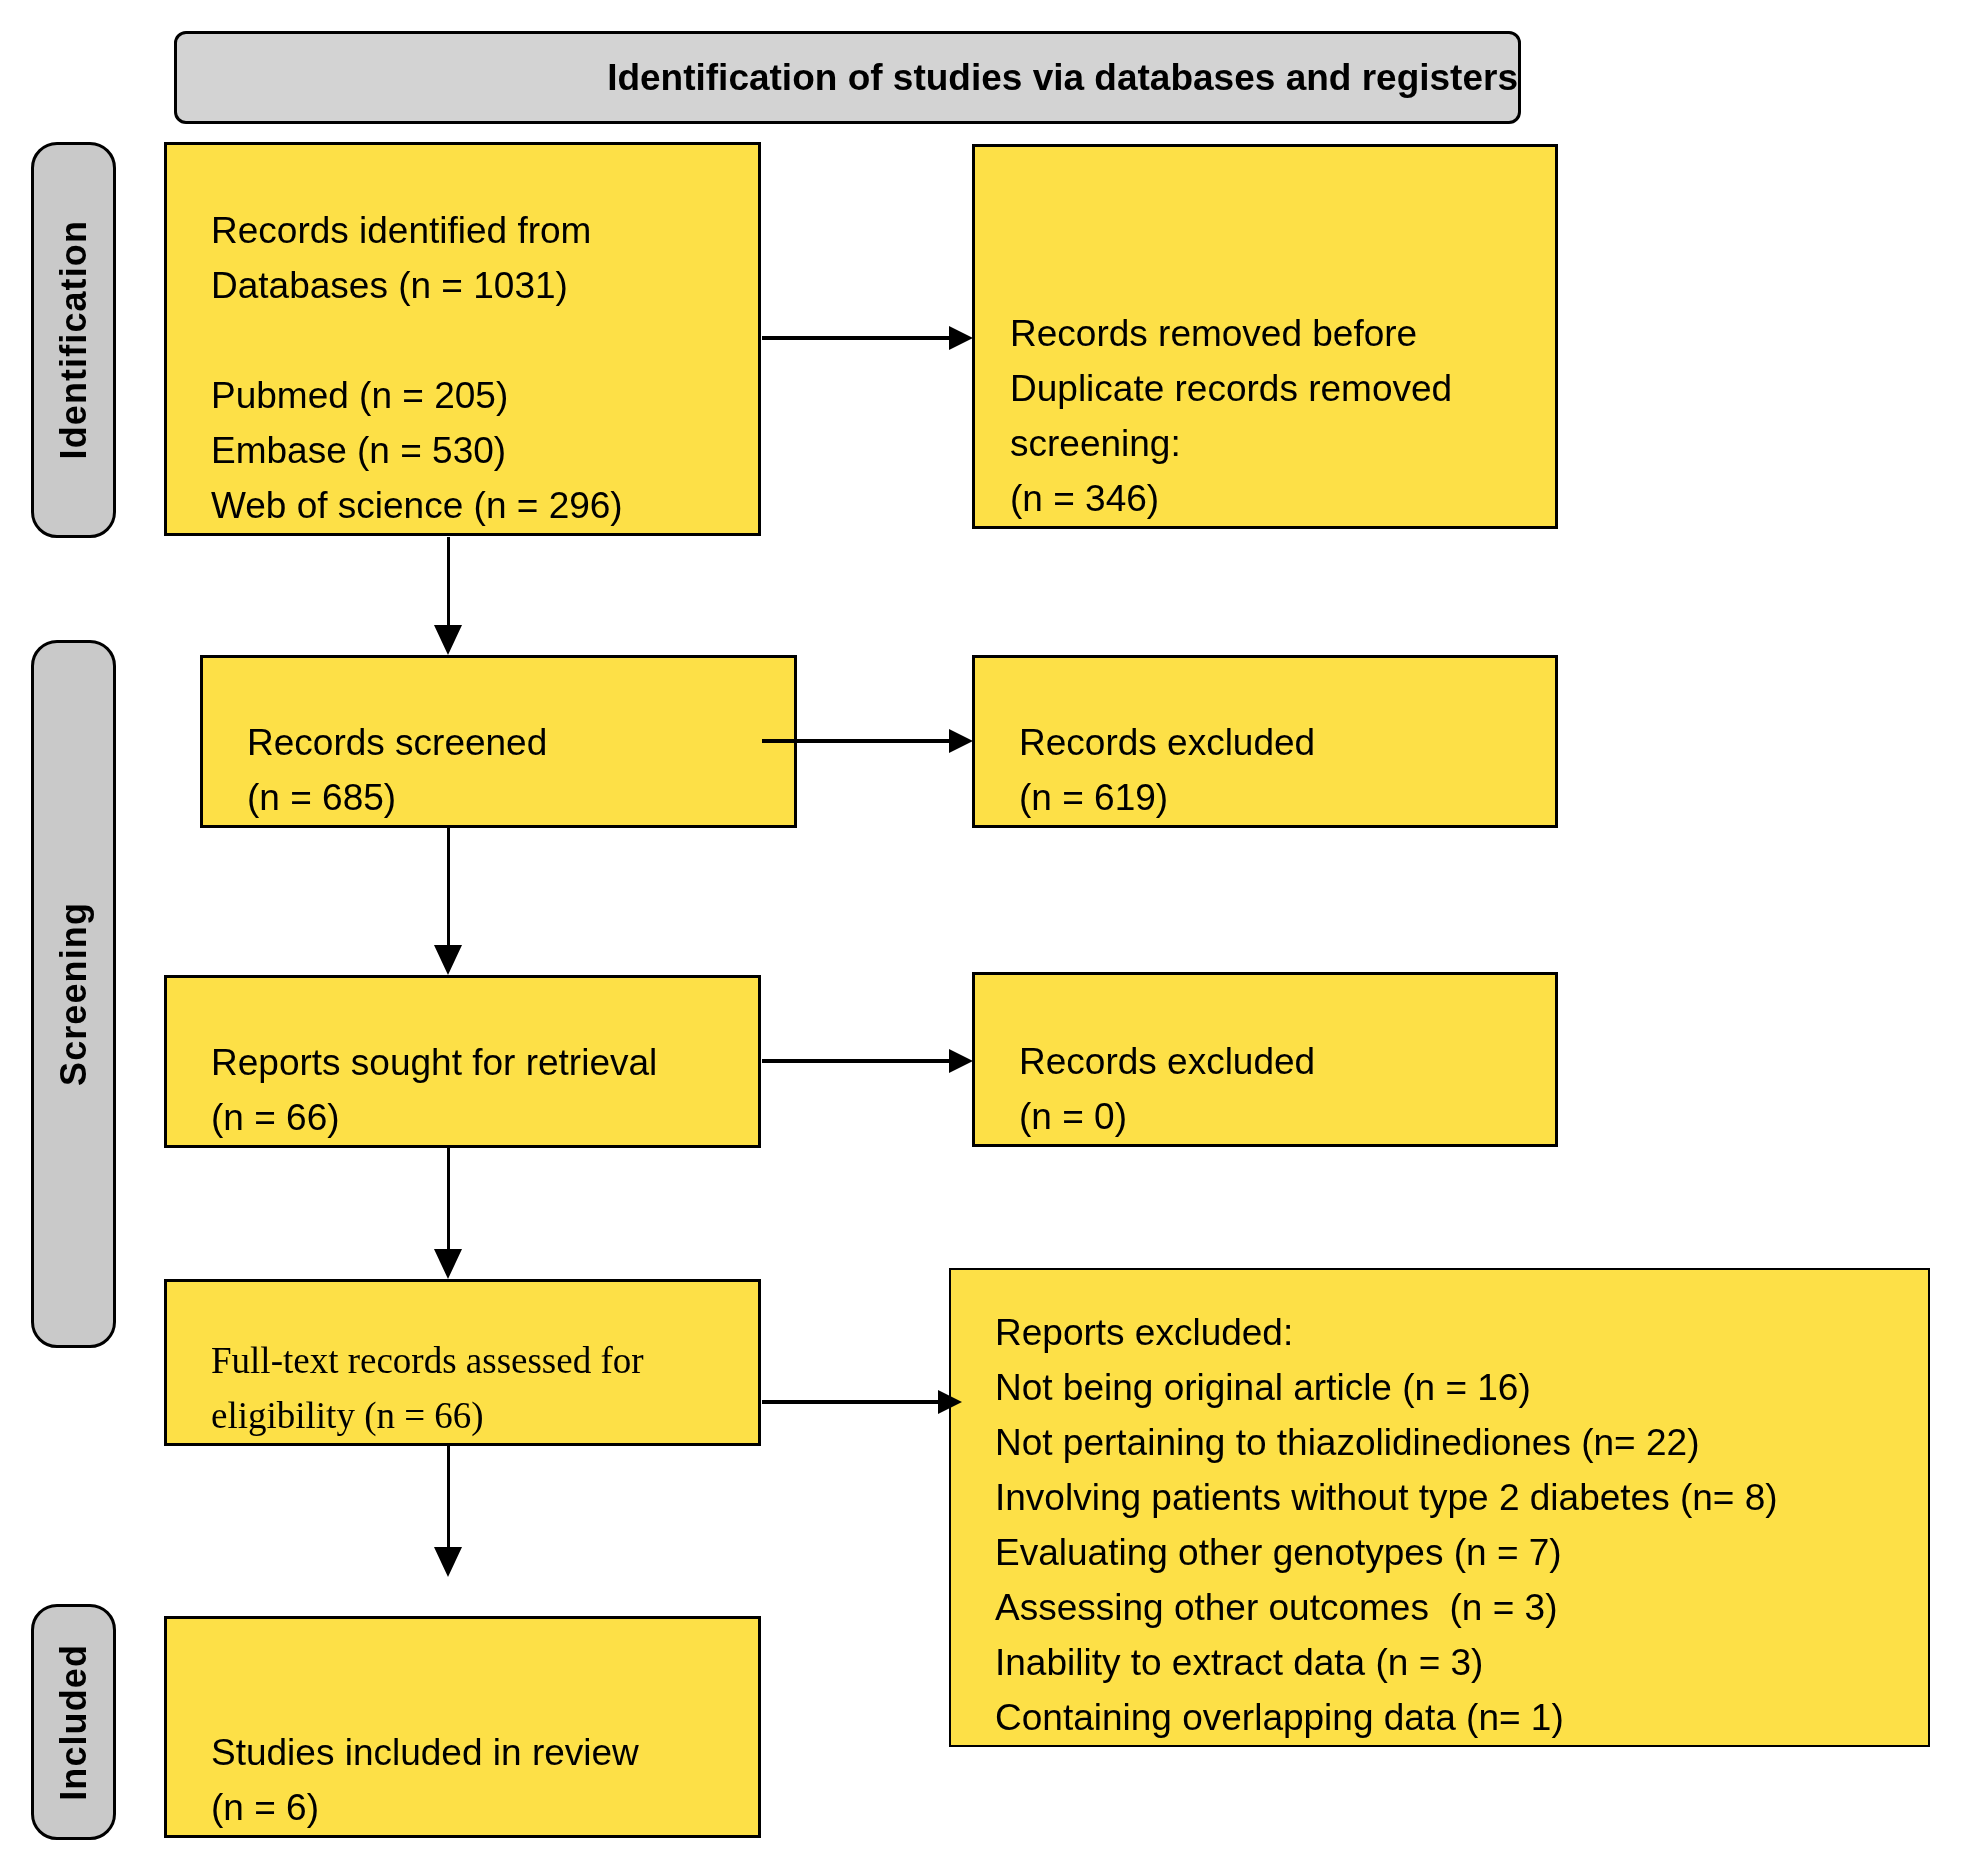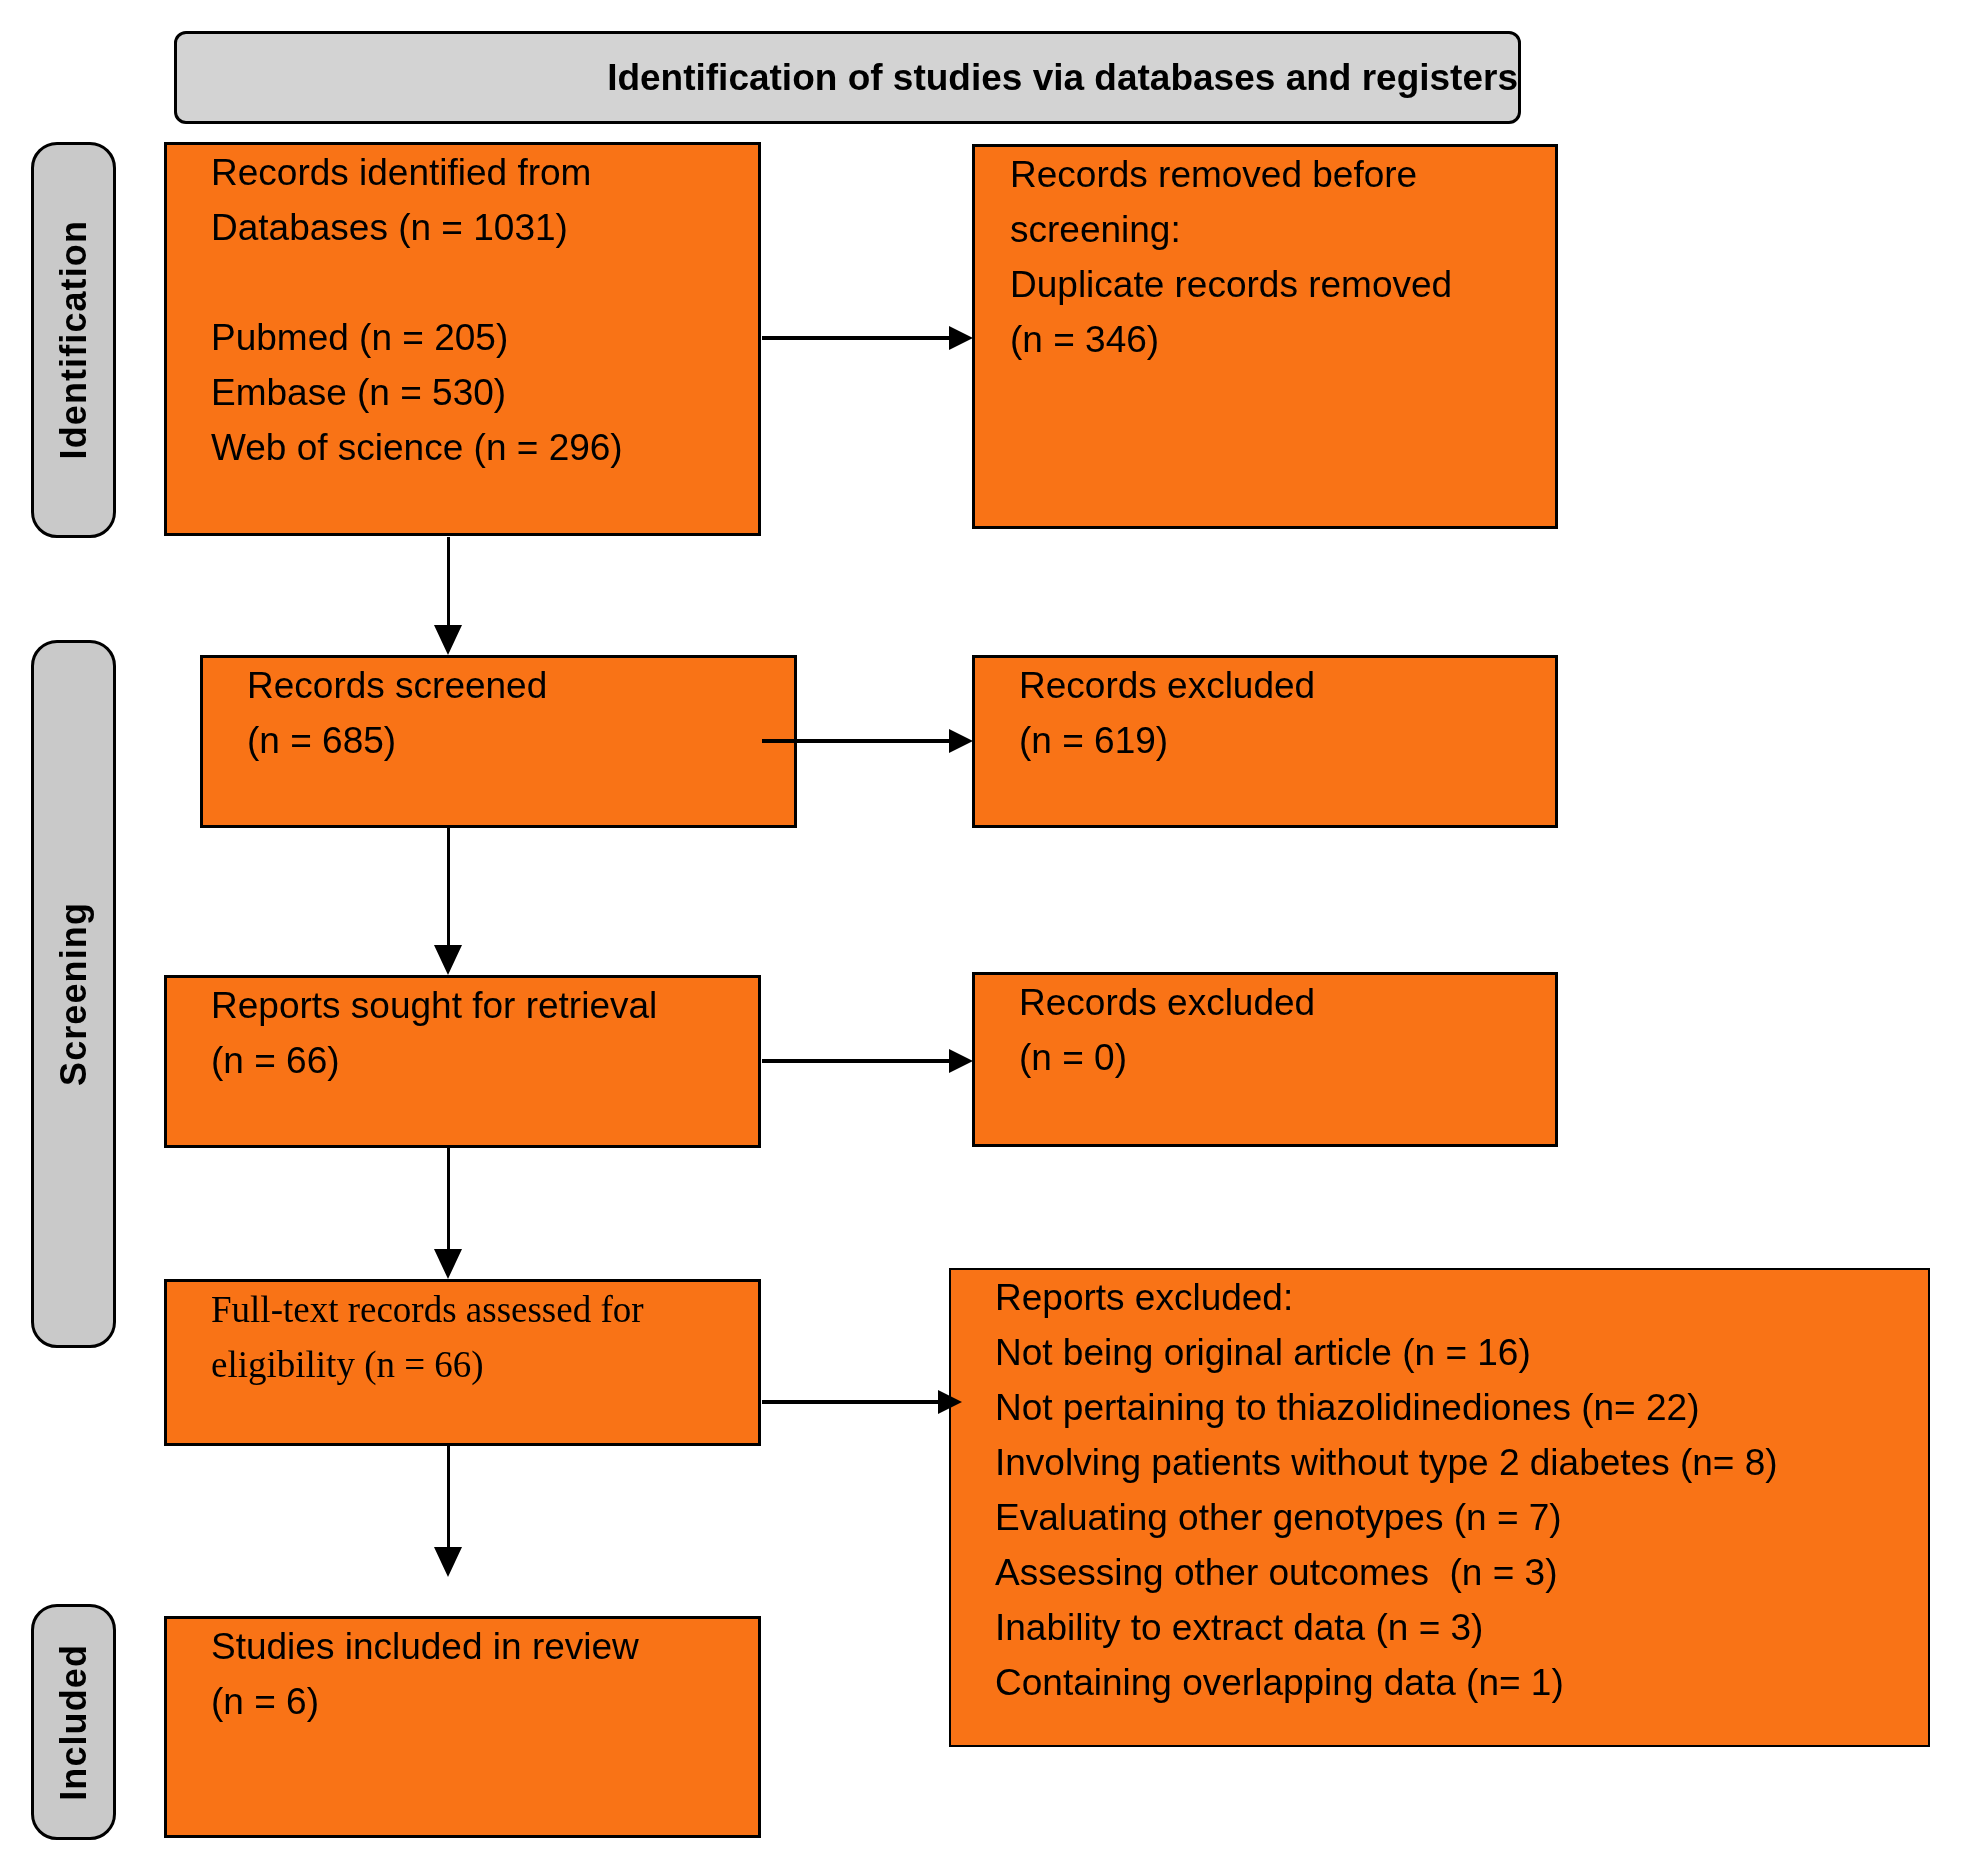--- a/index.html
+++ b/index.html
@@ -27,22 +27,22 @@
     border:3.3px solid var(--box-border,#000);
     border-radius:26px;
   }
   .stage .vtext{
     writing-mode:vertical-rl;transform:rotate(180deg);
     font-weight:bold;font-size:36px;letter-spacing:1.1px;white-space:pre;
   }
 
   
   .box{
-    position:absolute;display:flex;flex-direction:column;justify-content:flex-start;
-    background:#f97316;border:3.8px solid var(--box-border,#000);
+    position:absolute;display:flex;flex-direction:column;justify-content:flex-end;
+    background:#fde047;border:3.8px solid var(--box-border,#000);
     padding-left:44px;padding-right:11px;
   }
   .box--thin{border-width:2.7px;}
   .box .content{font-size:37px;line-height:55px;}
   .line{min-height:55px;white-space:pre-wrap;}
 
   
   .varrow{position:absolute;width:28.5px;display:flex;flex-direction:column;align-items:center;}
   .varrow .shaft{width:3.3px;flex:1;background:var(--line-color,#000);}
   .varrow .head{width:0;height:0;
@@ -104,22 +104,22 @@
   <div class="box" style="left:164px;top:1616px;width:597px;height:222px;">
     <div class="content">
         <div class="line">Studies included in review</div>
         <div class="line">(n = 6)</div>
       </div>
   </div>
 
   <div class="box" style="left:972px;top:144px;width:586px;height:385px;padding-left:35px;">
     <div class="content">
         <div class="line">Records removed before</div>
+        <div class="line">Duplicate records removed</div>
         <div class="line">screening:</div>
-        <div class="line">Duplicate records removed</div>
         <div class="line">(n = 346)</div>
       </div>
   </div>
   <div class="box" style="left:972px;top:655px;width:586px;height:173px;">
     <div class="content">
         <div class="line">Records excluded</div>
         <div class="line">(n = 619)</div>
       </div>
   </div>
   <div class="box" style="left:972px;top:972px;width:586px;height:175px;">

